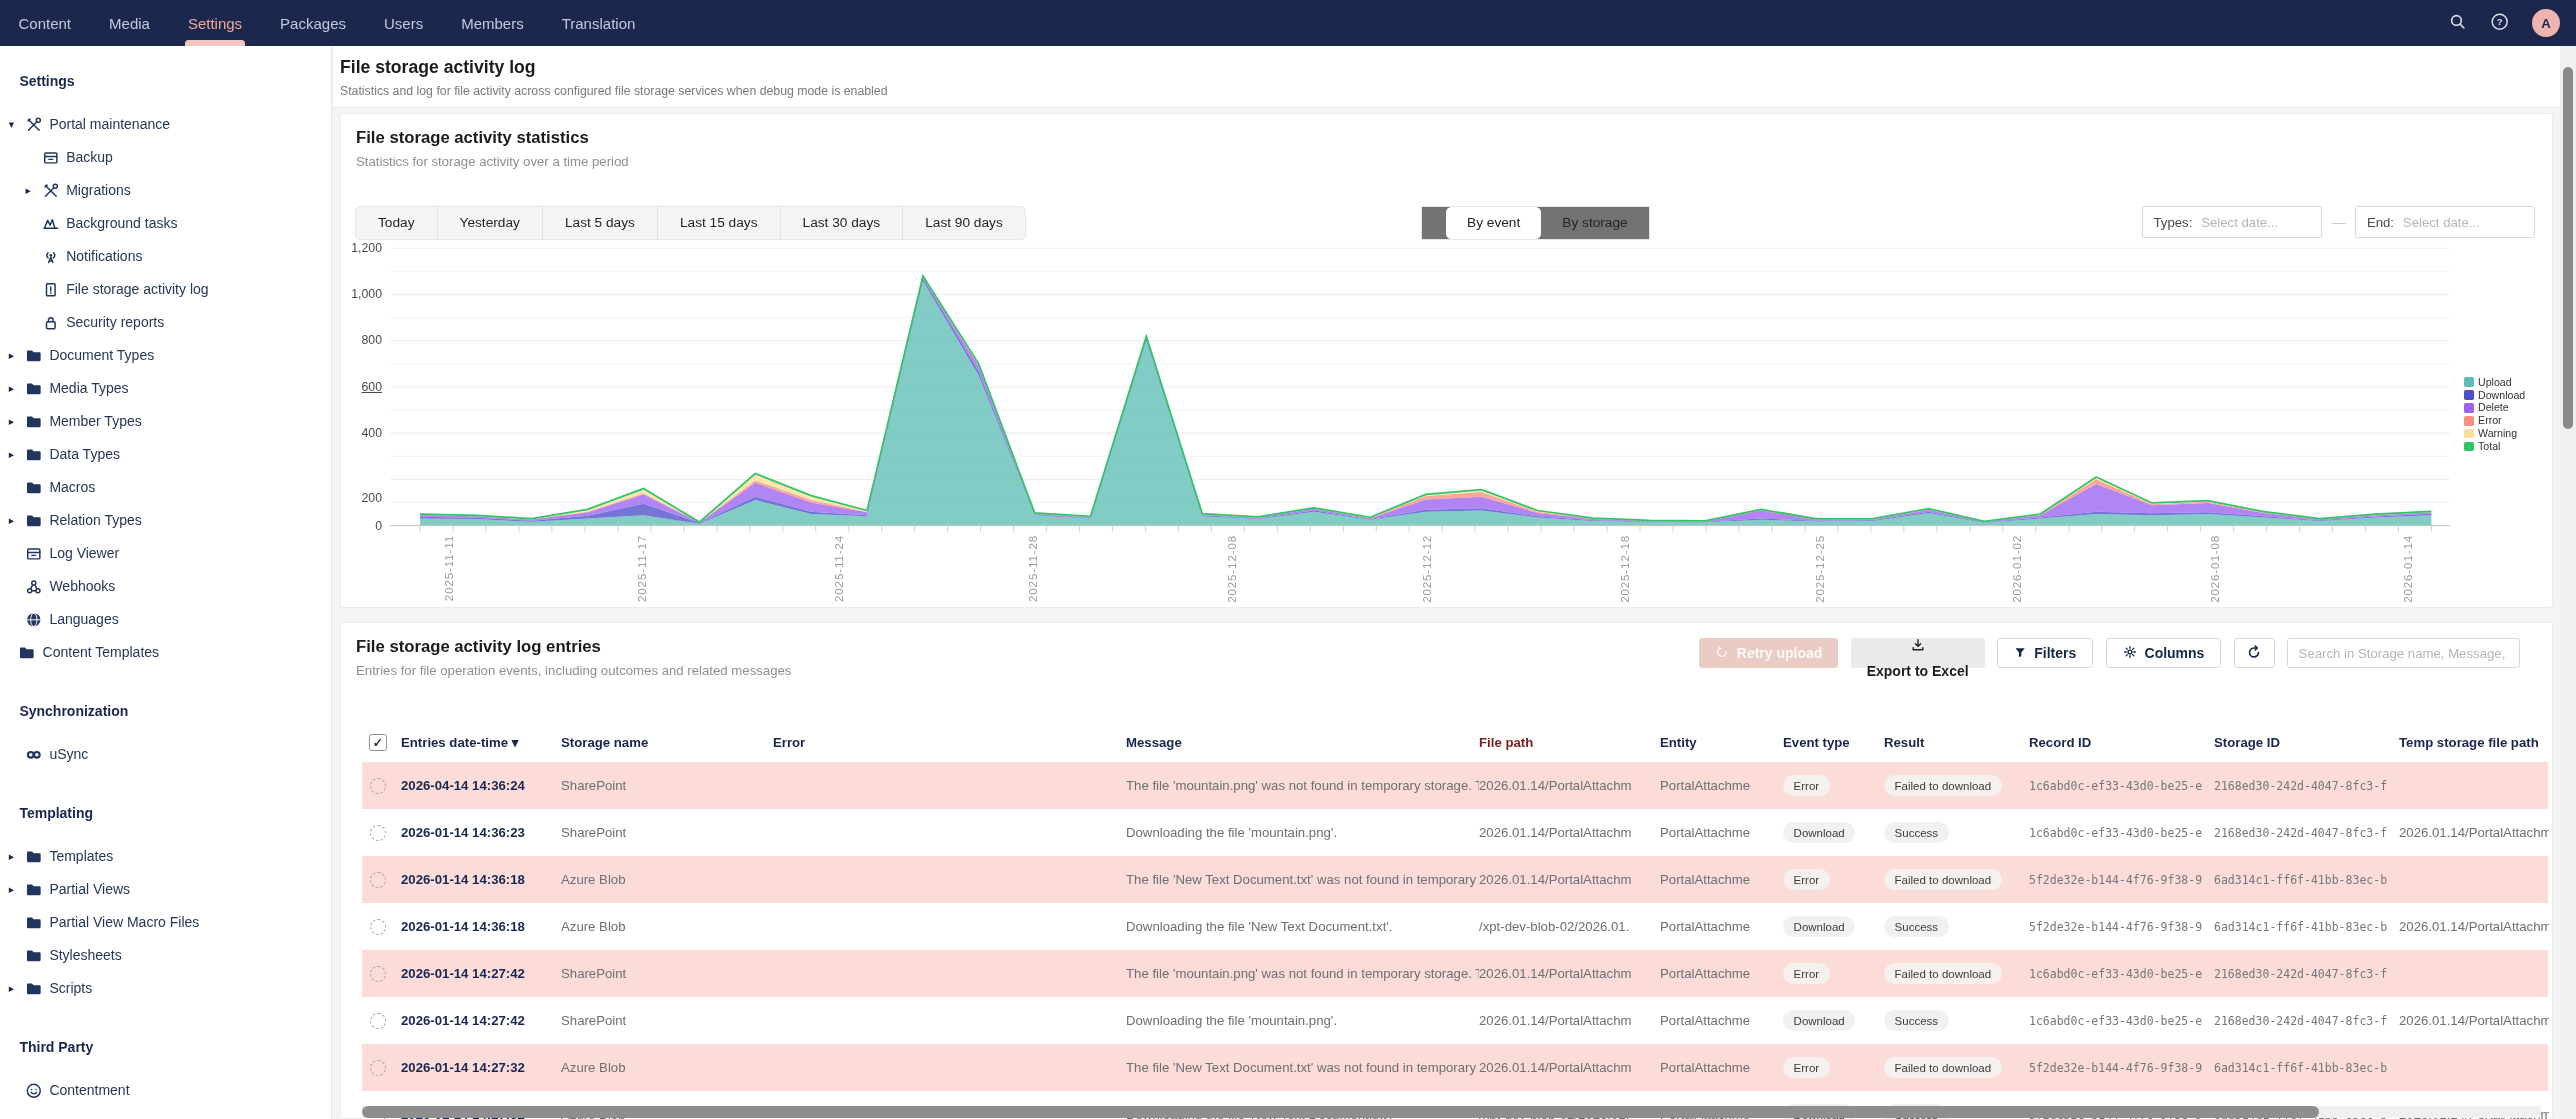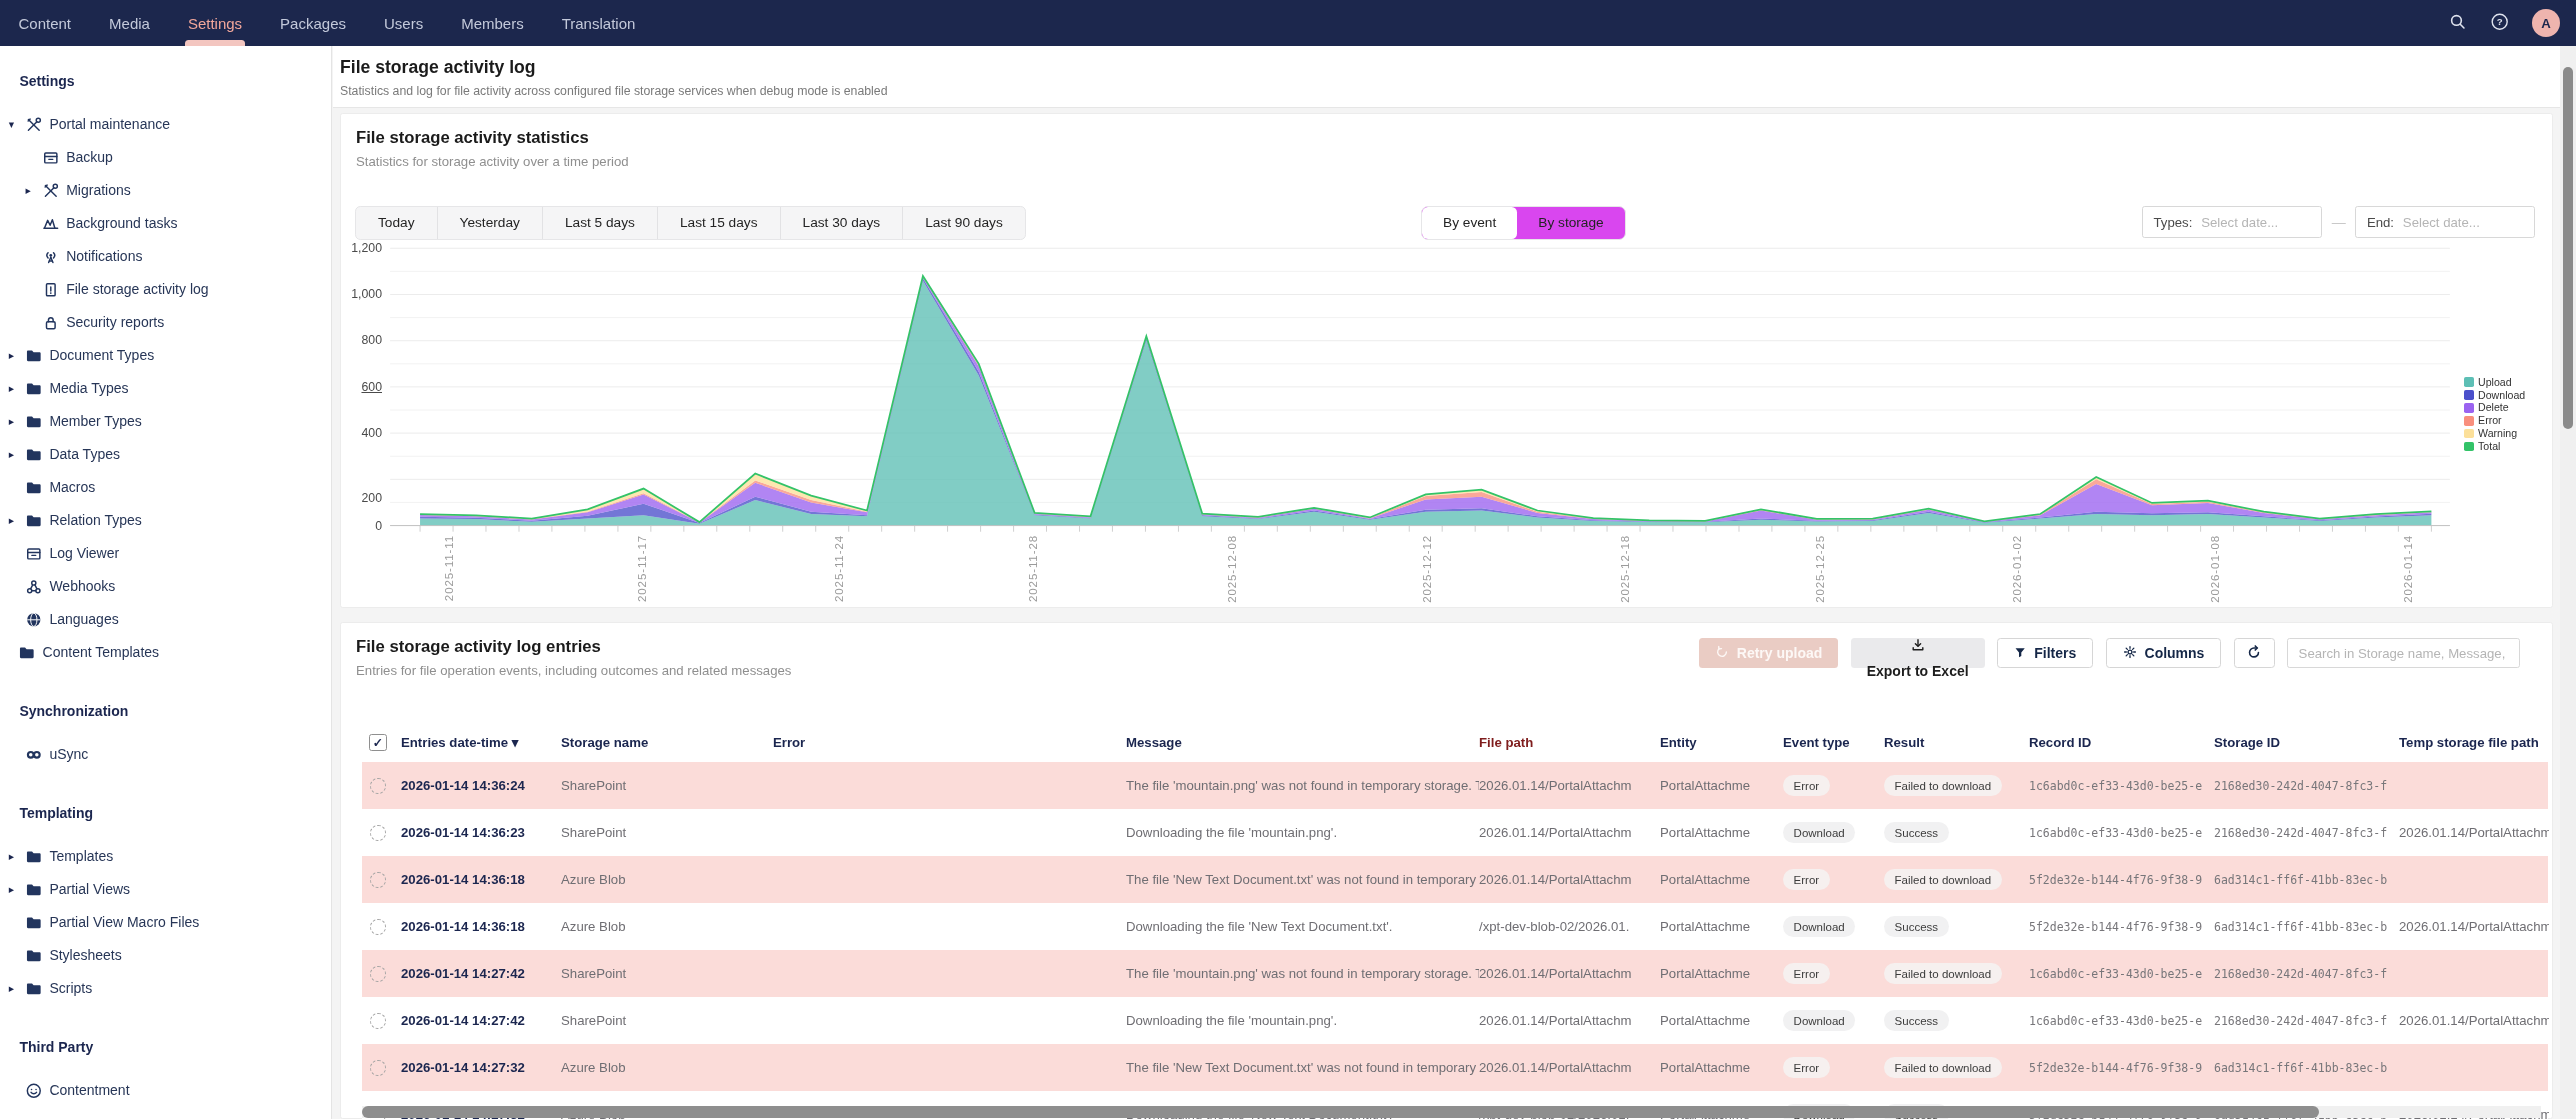--- a/index.html
+++ b/index.html
@@ -31,21 +31,21 @@
   .card{position:absolute;background:#fff;border:0.9px solid #ececec;border-radius:2.6px;box-sizing:border-box;}
   .card1{left:340px;top:113px;width:2213px;height:495px;}
   .card2{left:340px;top:622px;width:2213px;height:497px;}
   .card-title{position:absolute;left:15px;top:14px;font-size:16.7px;font-weight:bold;color:#1b1b1b;}
   .card-sub{position:absolute;left:15px;top:40px;font-size:13.2px;color:#8f8f8f;}
 
   
   .range-group{position:absolute;left:14px;top:92px;display:inline-flex;background:#f5f5f6;border:0.9px solid #e6e6e8;border-radius:5.3px;overflow:hidden;}
   .range-btn{height:32px;line-height:32px;padding:0 22px;font-size:13.7px;color:#242424;border-right:0.9px solid #e2e2e4;cursor:pointer;white-space:nowrap;}
   .range-btn:last-child{border-right:none;}
-  .toggle-group{position:absolute;left:1080px;top:92px;display:inline-flex;background:#d946ef;border:0.9px solid #e6e6e8;border-radius:7px;overflow:hidden;}
+  .toggle-group{position:absolute;left:1080px;top:92px;display:inline-flex;background:#737373;border:0.9px solid #e6e6e8;border-radius:0;overflow:hidden;padding-left:24px;}
   .toggle-btn{height:32px;line-height:32px;padding:0 21px;font-size:13.7px;color:#242424;cursor:pointer;}
   .toggle-btn.active{background:#fff;border-radius:5.3px;}
   .date-range{position:absolute;right:16.7px;top:92px;display:flex;align-items:center;}
   .date-box{width:180px;height:32px;border:0.9px solid #d8d8d8;border-radius:2.6px;display:flex;align-items:center;gap:8.8px;padding:0 10.6px;box-sizing:border-box;background:#fff;cursor:text;}
   .date-label{font-size:13.2px;color:#4a4a4a;}
   .date-ph{font-size:13.2px;color:#b5b5b5;}
   .date-dash{color:#c9c9c9;margin:0 9.7px;font-size:14px;}
 
   
   .chart-svg{position:absolute;left:48px;top:129px;}
@@ -597,21 +597,21 @@
         <div class="t-cell th" style="font-weight: bold; color: rgb(27, 38, 79);">Result</div>
         <div class="t-cell th" style="font-weight: bold; color: rgb(27, 38, 79);">Record ID</div>
         <div class="t-cell th" style="font-weight: bold; color: rgb(27, 38, 79);">Storage ID</div>
         <div class="t-cell th" style="font-weight: bold; color: rgb(27, 38, 79);">Temp storage file path</div>
       </div>
     <div class="t-body" id="tableBody">
         <div class="t-row error-row" style="grid-template-columns: 39px 160px 212px 353px 353px 181px 123px 101px 145px 185px 185px 150px; width: 2186px;">
           <div>
             <div class="radio"></div>
           </div>
-          <div class="t-cell dt">2026-01-14 14:36:24</div>
+          <div class="t-cell dt">2026-04-14 14:36:24</div>
           <div class="t-cell">SharePoint</div>
           <div class="t-cell"></div>
           <div class="t-cell">The file 'mountain.png' was not found in temporary storage. Th</div>
           <div class="t-cell">2026.01.14/PortalAttachm</div>
           <div class="t-cell">PortalAttachme</div>
           <div class="t-cell"><span class="badge">Error</span></div>
           <div class="t-cell"><span class="badge">Failed to download</span></div>
           <div class="t-cell mono">1c6abd0c-ef33-43d0-be25-e</div>
           <div class="t-cell mono">2168ed30-242d-4047-8fc3-f</div>
           <div class="t-cell"></div>

